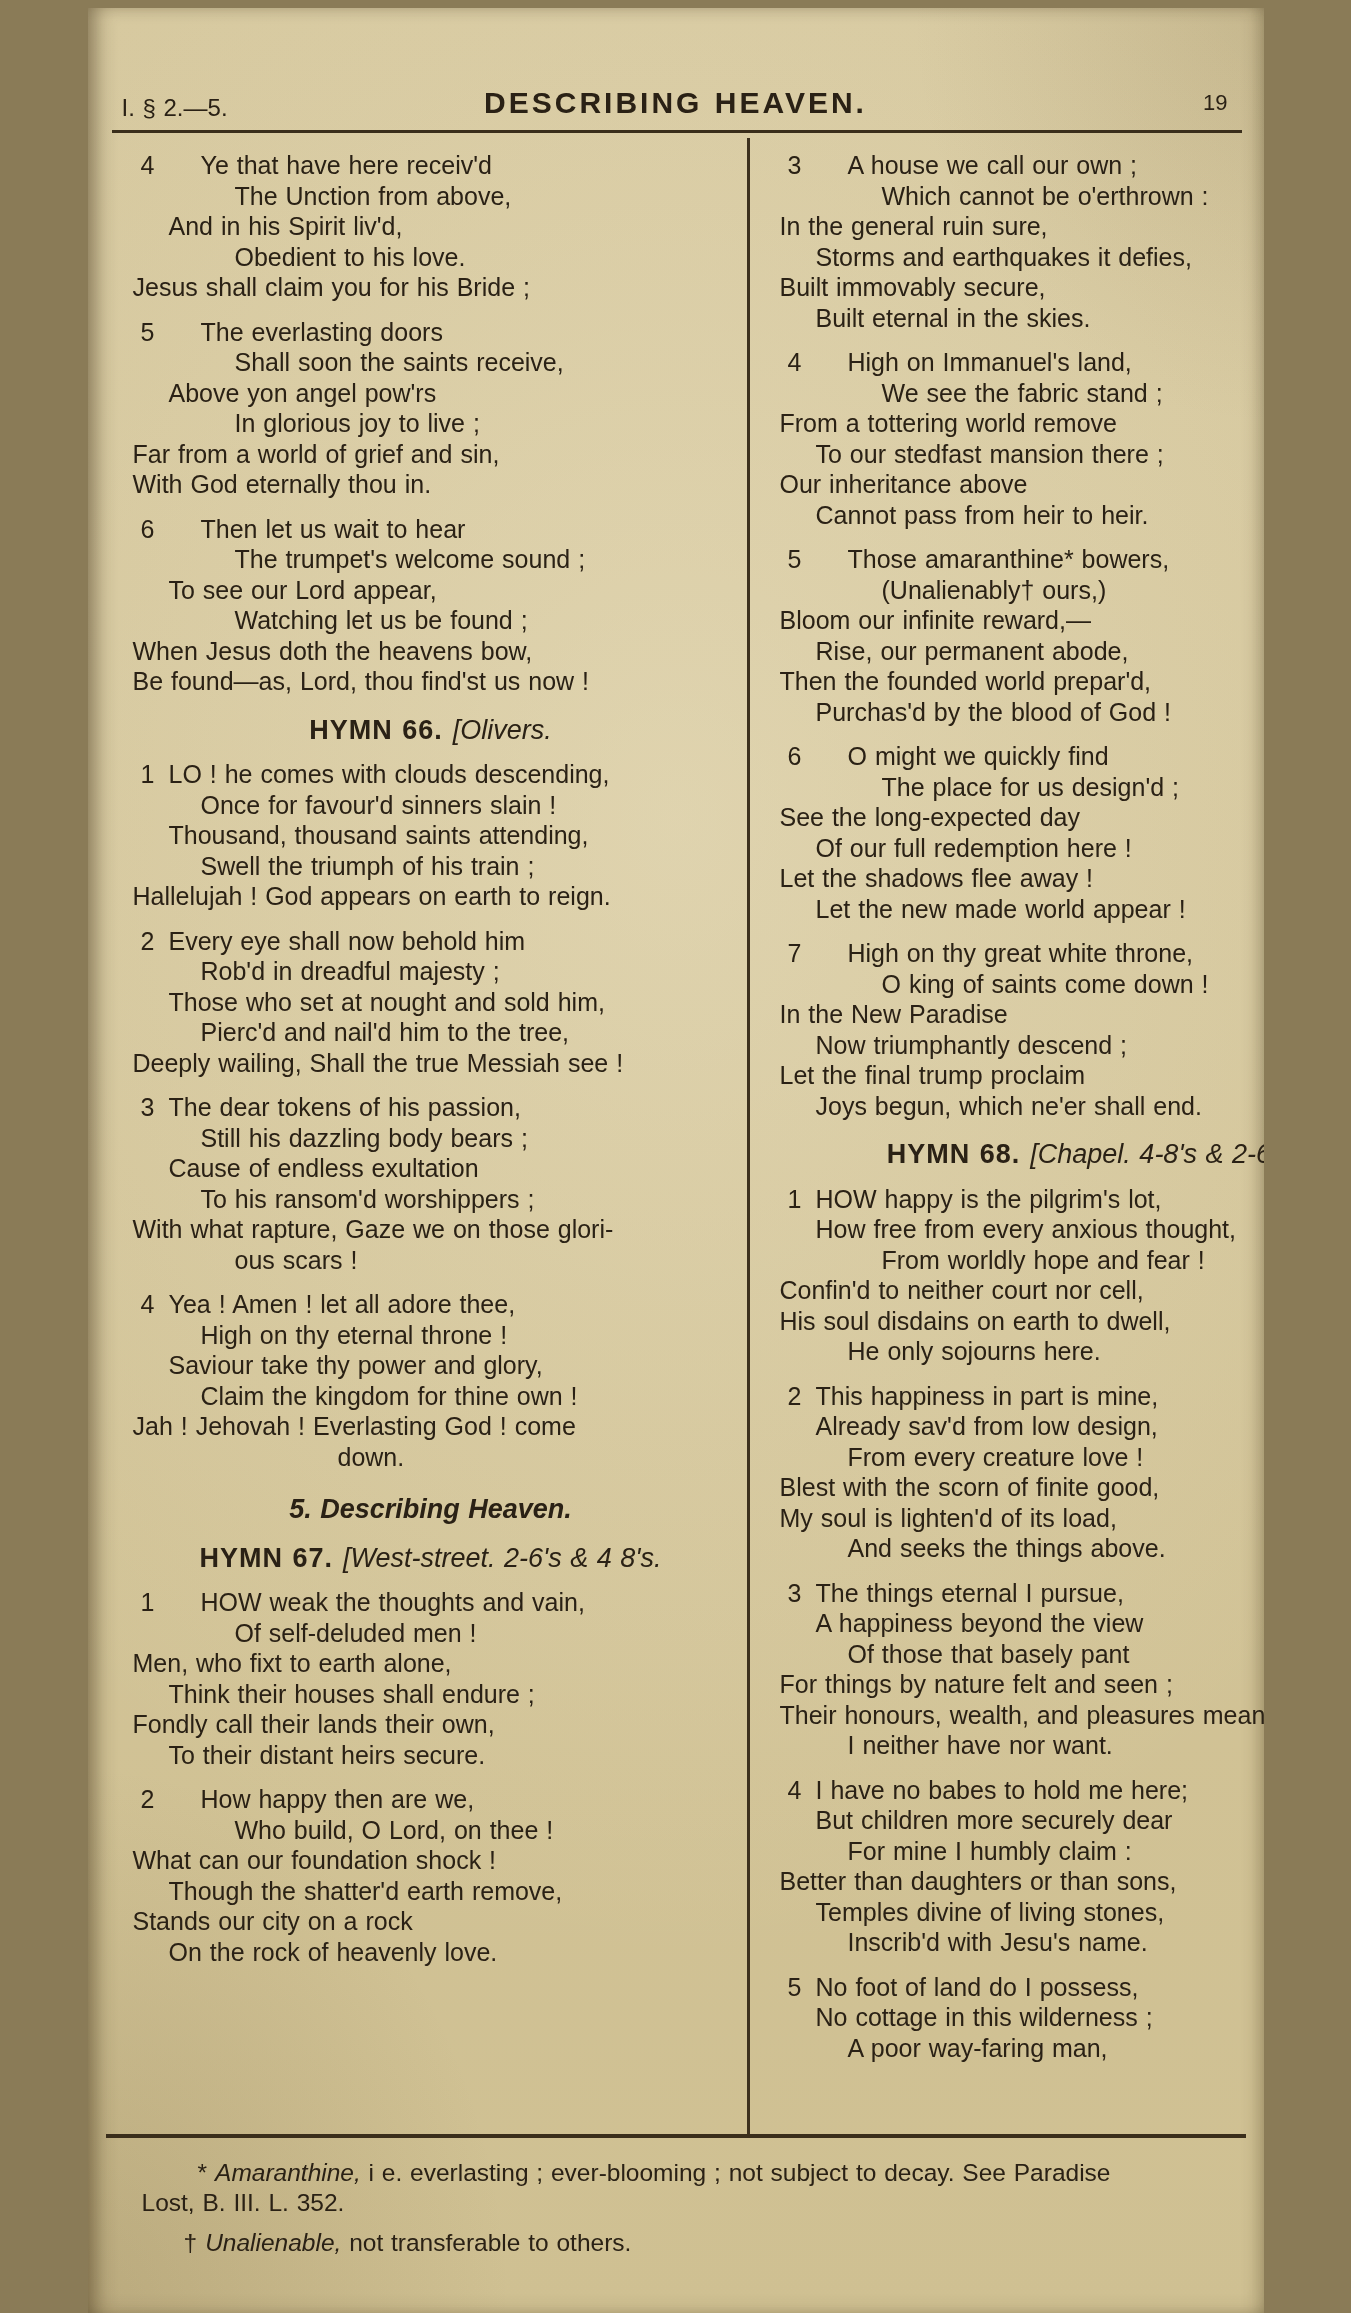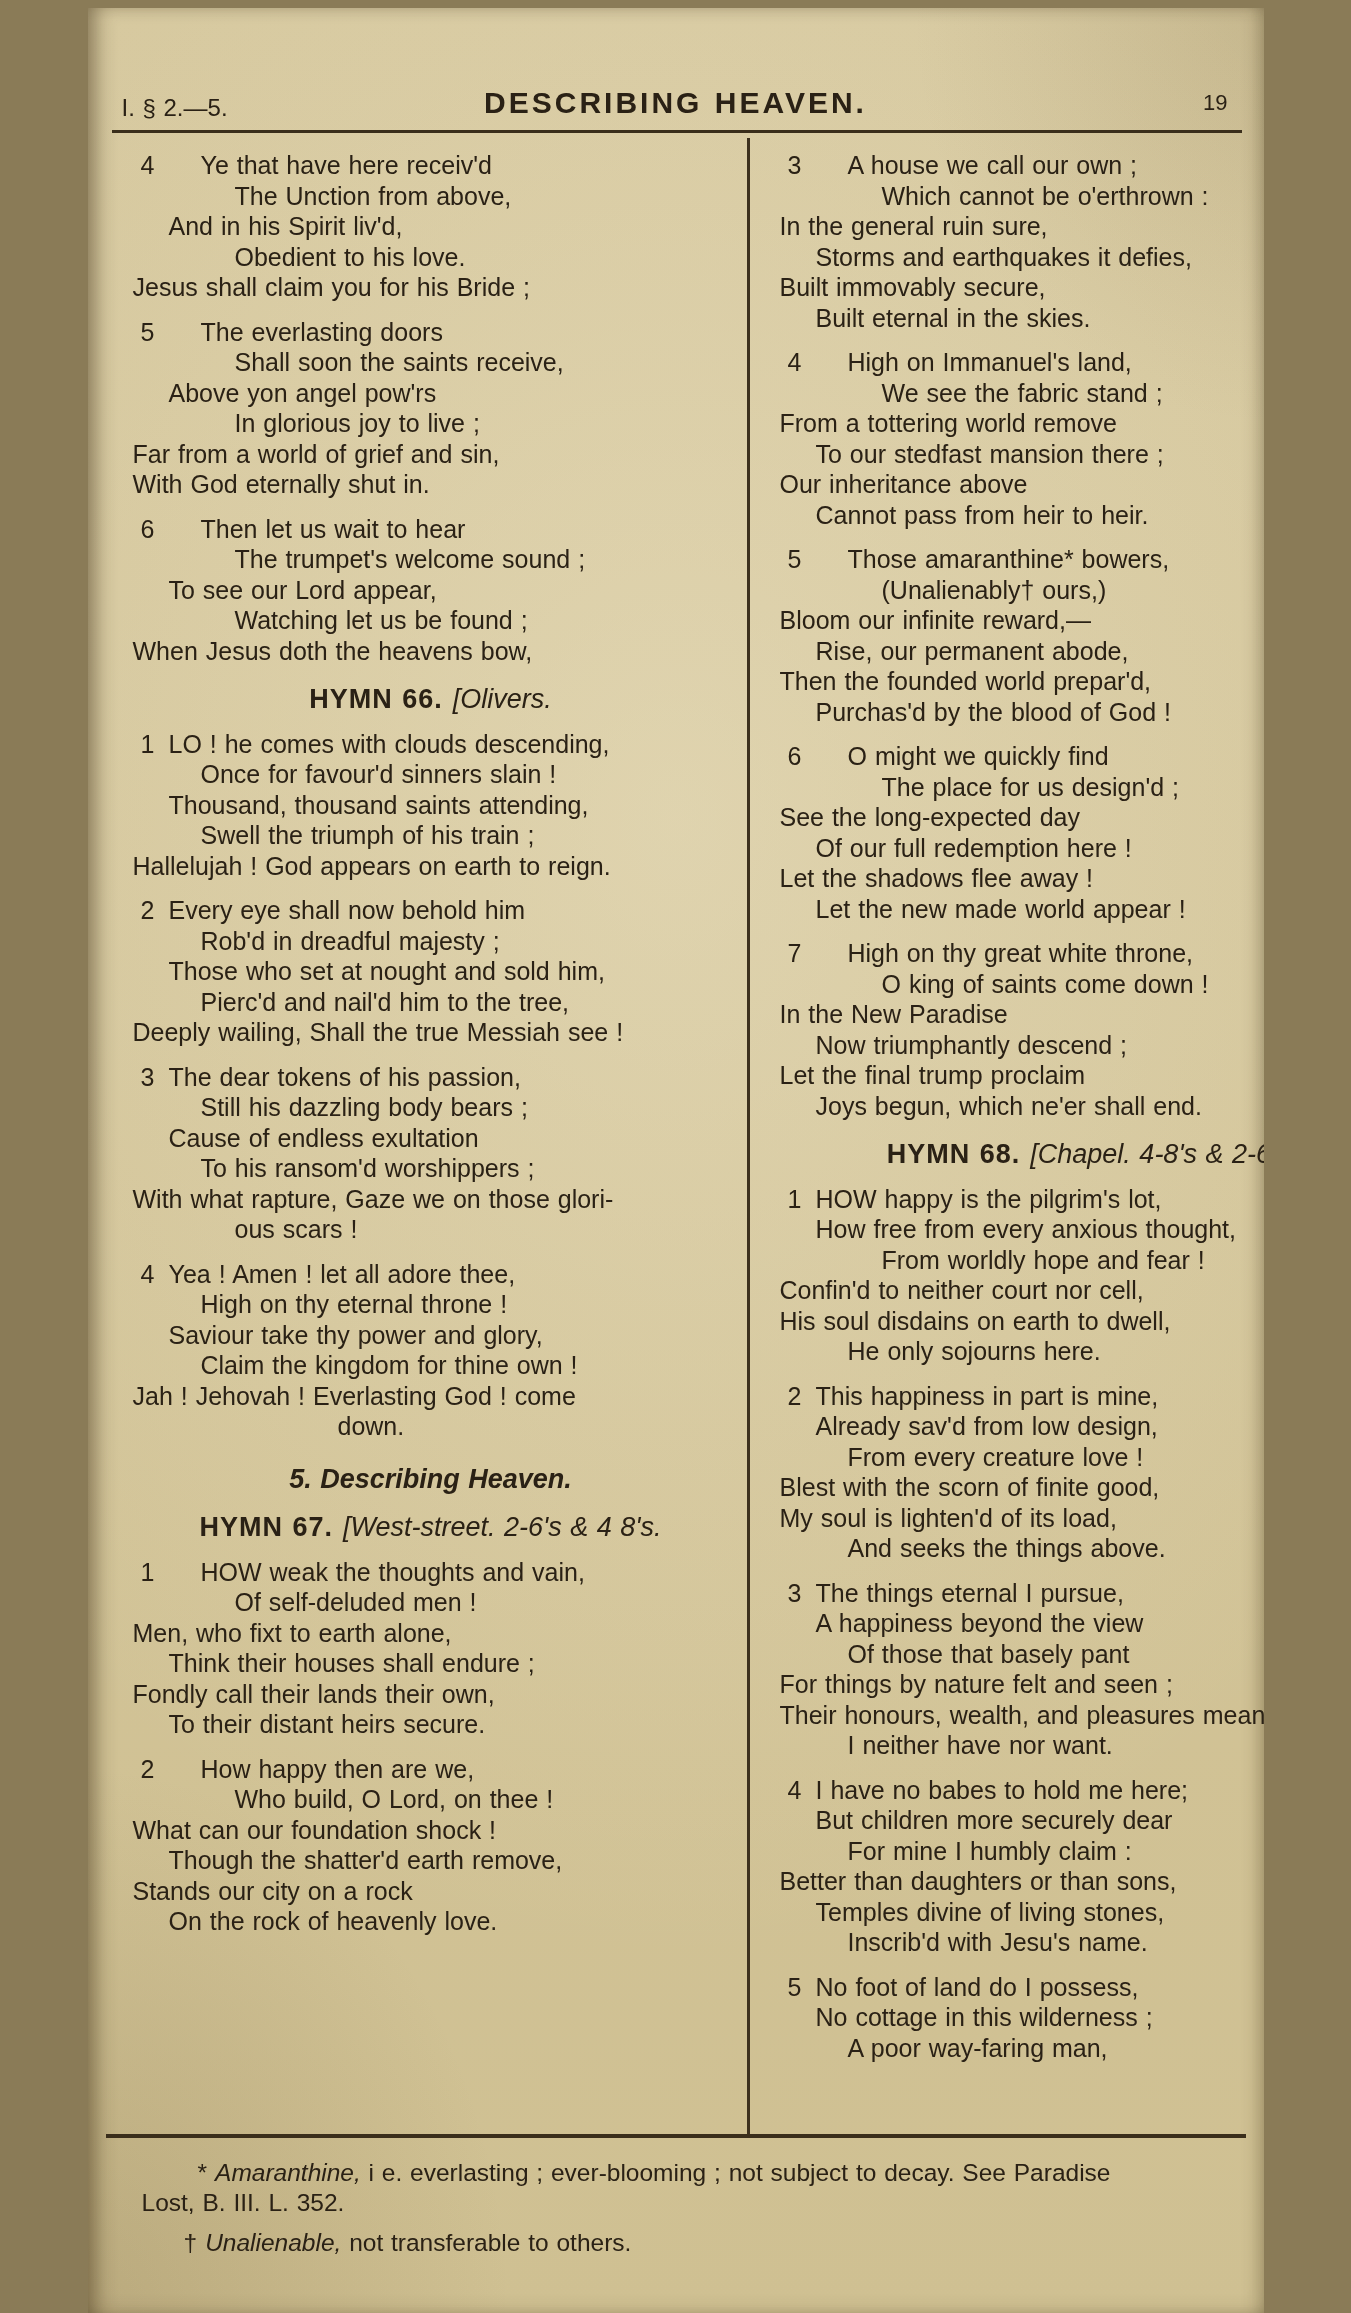--- a/index.html
+++ b/index.html
@@ -91,29 +91,30 @@
         <div class="line l3">Obedient to his love.</div>
         <div class="line l0">Jesus shall claim you for his Bride ;</div>
       </div>
       <div class="verse">
         <span class="vnum">5</span>
         <div class="line l2">The everlasting doors</div>
         <div class="line l3">Shall soon the saints receive,</div>
         <div class="line l1">Above yon angel pow'rs</div>
         <div class="line l3">In glorious joy to live ;</div>
         <div class="line l0">Far from a world of grief and sin,</div>
-        <div class="line l0">With God eternally shut in.</div>
+        <div class="line l0">With God eternally thou in.</div>
       </div>
       <div class="verse">
         <span class="vnum">6</span>
         <div class="line l2">Then let us wait to hear</div>
         <div class="line l3">The trumpet's welcome sound ;</div>
         <div class="line l1">To see our Lord appear,</div>
         <div class="line l3">Watching let us be found ;</div>
         <div class="line l0">When Jesus doth the heavens bow,</div>
+        <div class="line l0">Be found—as, Lord, thou find'st us now !</div>
       </div>
       <div class="hymn"><span class="hname">HYMN 66.</span><span class="hsrc">[Olivers.</span></div>
       <div class="verse">
         <span class="vnum">1</span>
         <div class="line l1">LO ! he comes with clouds descending,</div>
         <div class="line l2">Once for favour'd sinners slain !</div>
         <div class="line l1">Thousand, thousand saints attending,</div>
         <div class="line l2">Swell the triumph of his train ;</div>
         <div class="line l0">Hallelujah ! God appears on earth to reign.</div>
       </div>

